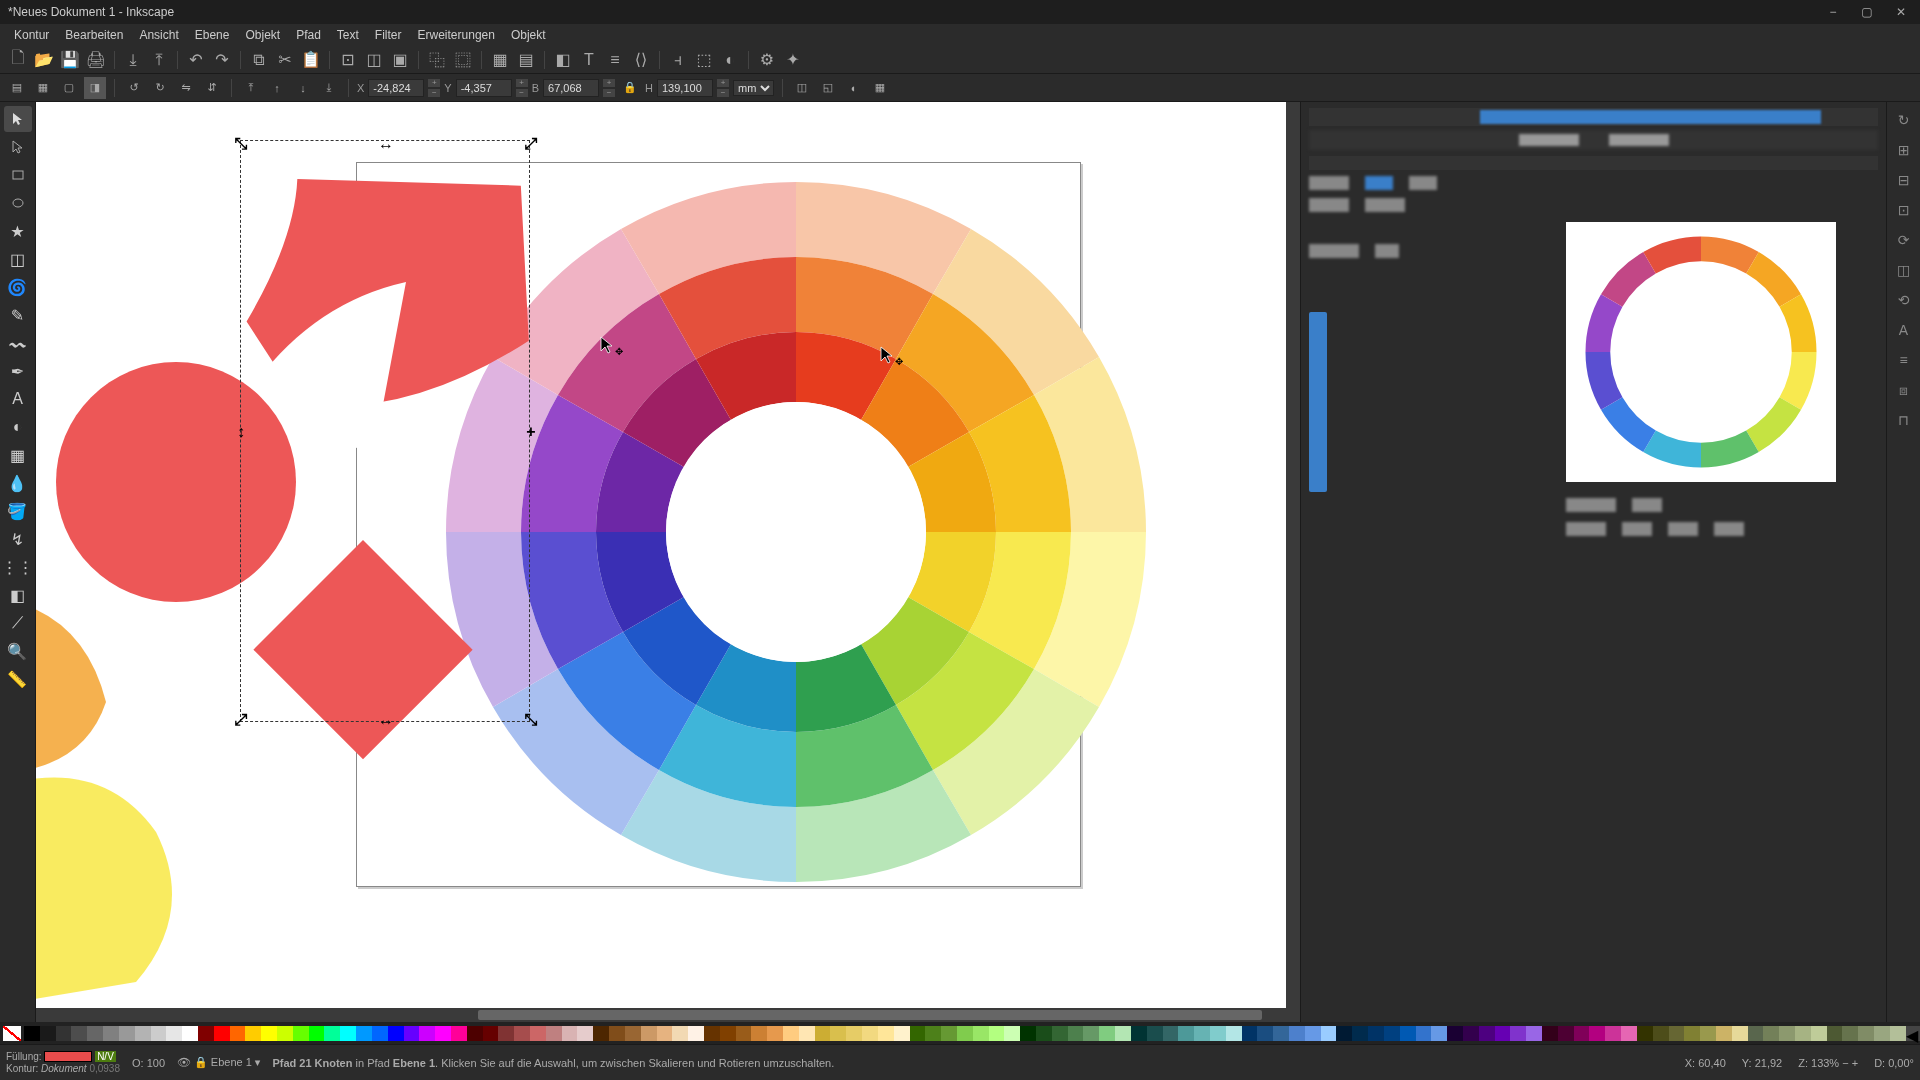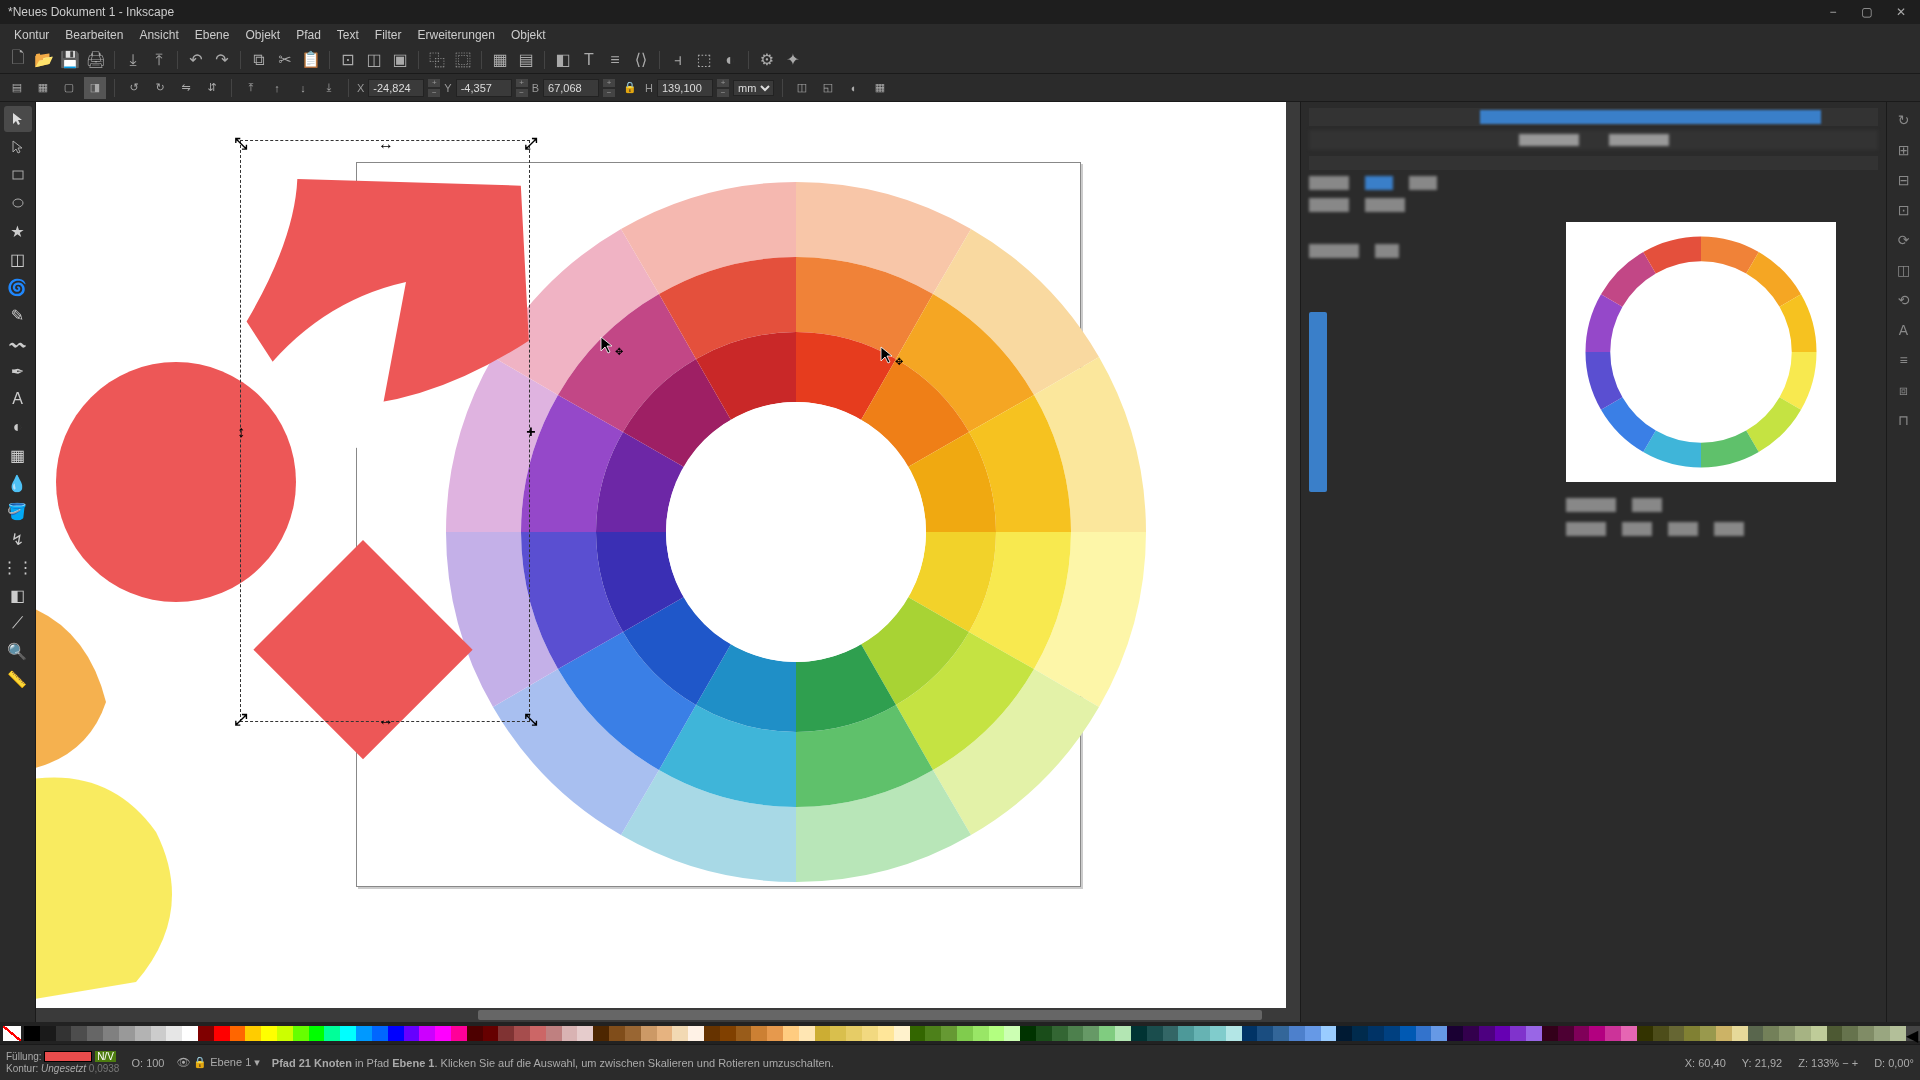--- a/index.html
+++ b/index.html
@@ -523,21 +523,21 @@
       <span style="background: rgb(128, 140, 102);"></span>
       <span style="background: rgb(153, 166, 128);"></span>
       <span style="background: rgb(179, 191, 153);"></span>
     </div>
   <div class="scroll">◀</div>
 </div>
 
 <div class="status">
   <div class="fill-label">
     <div><span>Füllung:</span> <span class="fill-swatch" style="display:inline-block;vertical-align:middle;"></span> <span style="color:#fff;background:#4d7c0f;padding:0 2px;">N/V</span></div>
-    <div><span>Kontur:</span> <span style="font-style:italic;">Ungesetzt</span> <span style="color:#777;">0,0938</span></div>
+    <div><span>Kontur:</span> <span style="font-style:italic;">Dokument</span> <span style="color:#777;">0,0938</span></div>
   </div>
   <div><span>O:</span> <span>100</span></div>
   <div>👁 🔒 <span>Ebene 1</span> ▾</div>
   <div class="msg">
     <b>Pfad </b><b>21 Knoten</b><span> in Pfad </span><b>Ebene 1</b><span>. Klicken Sie auf die Auswahl, um zwischen Skalieren und Rotieren umzuschalten.</span>
   </div>
   <div class="right">
     <div><span>X:</span> <span>60,40</span></div>
     <div><span>Y:</span> <span>21,92</span></div>
     <div><span>Z:</span> <span>133%</span> − +</div>

